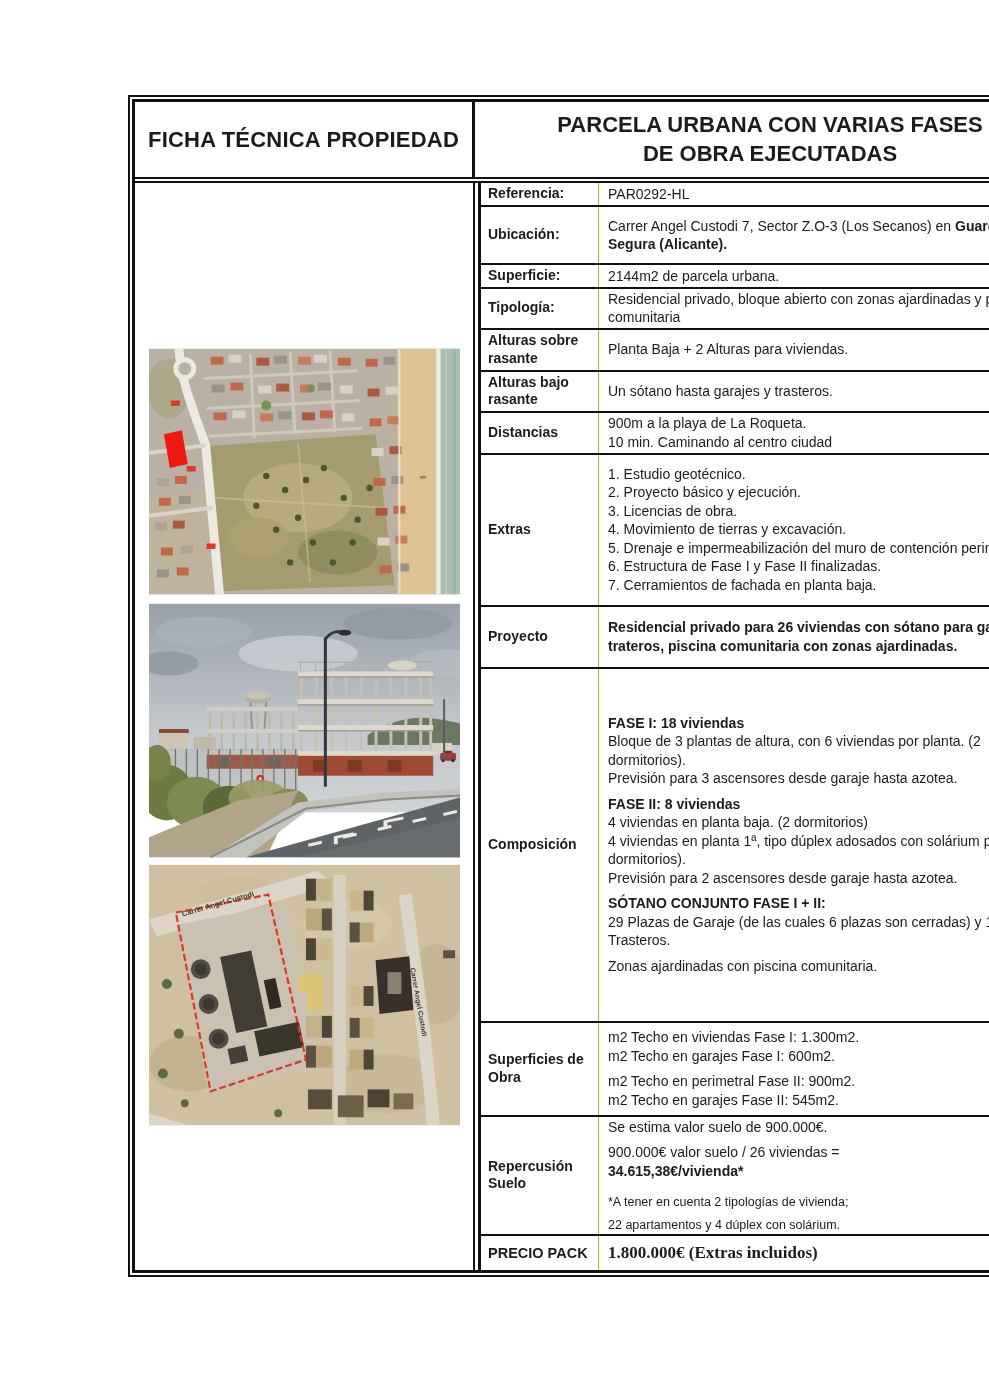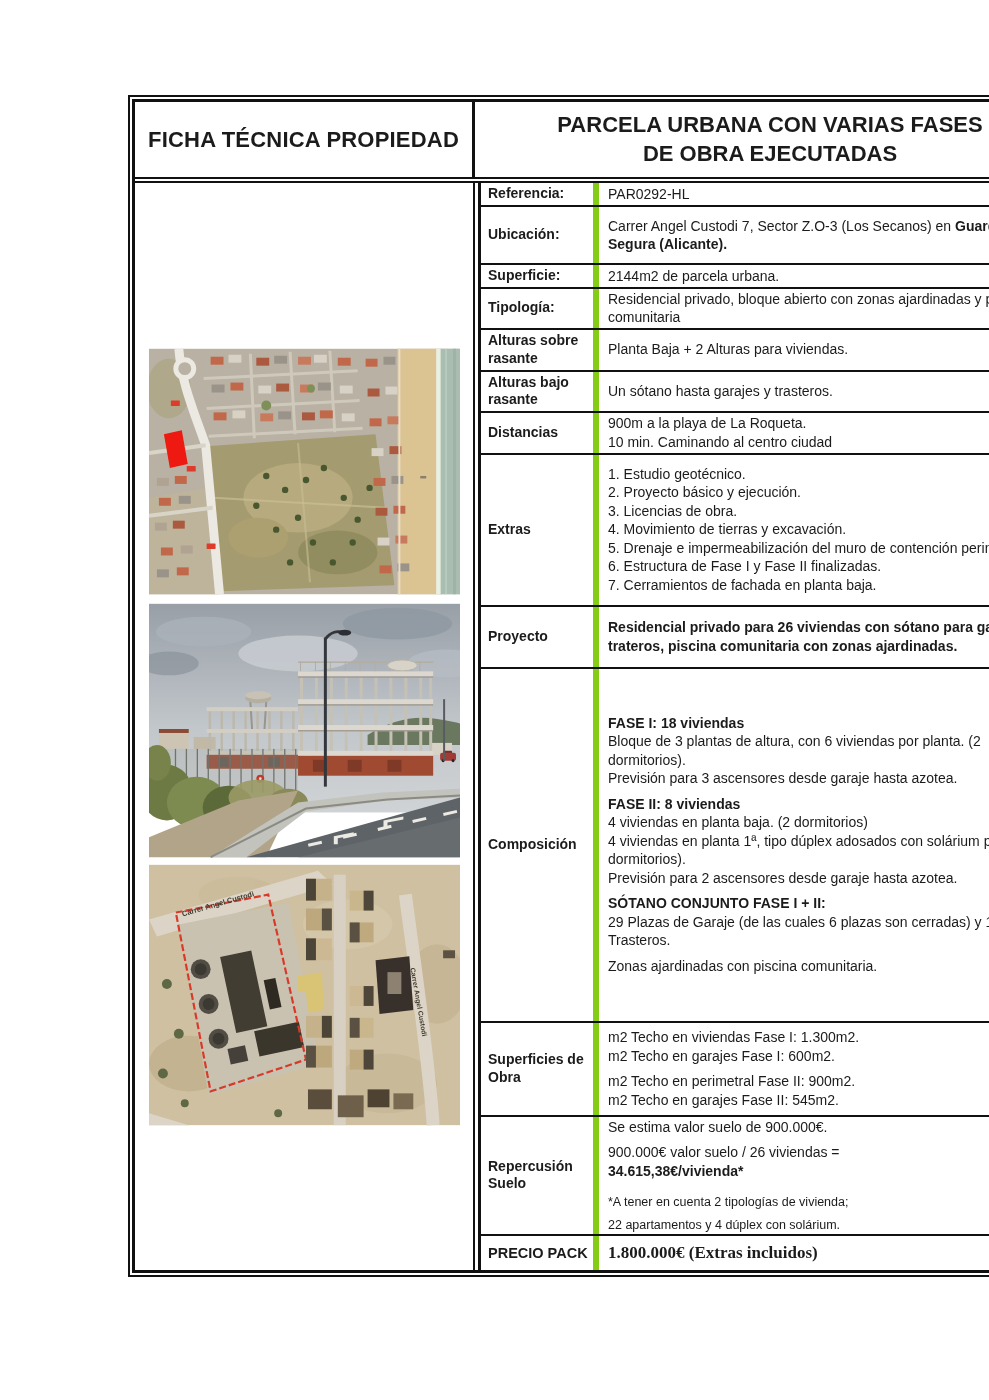--- a/index.html
+++ b/index.html
@@ -33,21 +33,21 @@
   .img-frame { display:block; }
   .img-frame + .img-frame { margin-top:8px; }
   .img-frame.last { margin-top:6px; }
   .col-table {
     flex:1; display:flex; flex-direction:column; box-sizing:border-box;
     border-left:3px solid #111; margin-left:3px; min-width:0;
   }
   .trow { display:flex; border-bottom:2px solid #111; flex:0 0 auto; box-sizing:border-box; }
   .trow.last { border-bottom:none; flex:1 1 auto; }
   .tl {
-    flex:0 0 118px; width:118px; box-sizing:border-box; border-right:6px solid #84cc16;
+    flex:0 0 118px; width:118px; box-sizing:border-box; border-right:1px solid #84cc16;
     font-weight:bold; font-size:14px; line-height:1.25; padding:2px 4px 2px 7px;
     display:flex; align-items:center;
   }
   .tv {
     flex:1; min-width:0; box-sizing:border-box; font-size:14px; padding:1px 5px 1px 9px;
     display:flex; flex-direction:column; justify-content:center;
   }
   .tv .line { line-height:18.5px; min-height:18.5px; }
   .tv .line.b { font-weight:bold; }
   .tv .line.sm { font-size:12.5px; line-height:16px; min-height:16px;margin-top:7px; }

